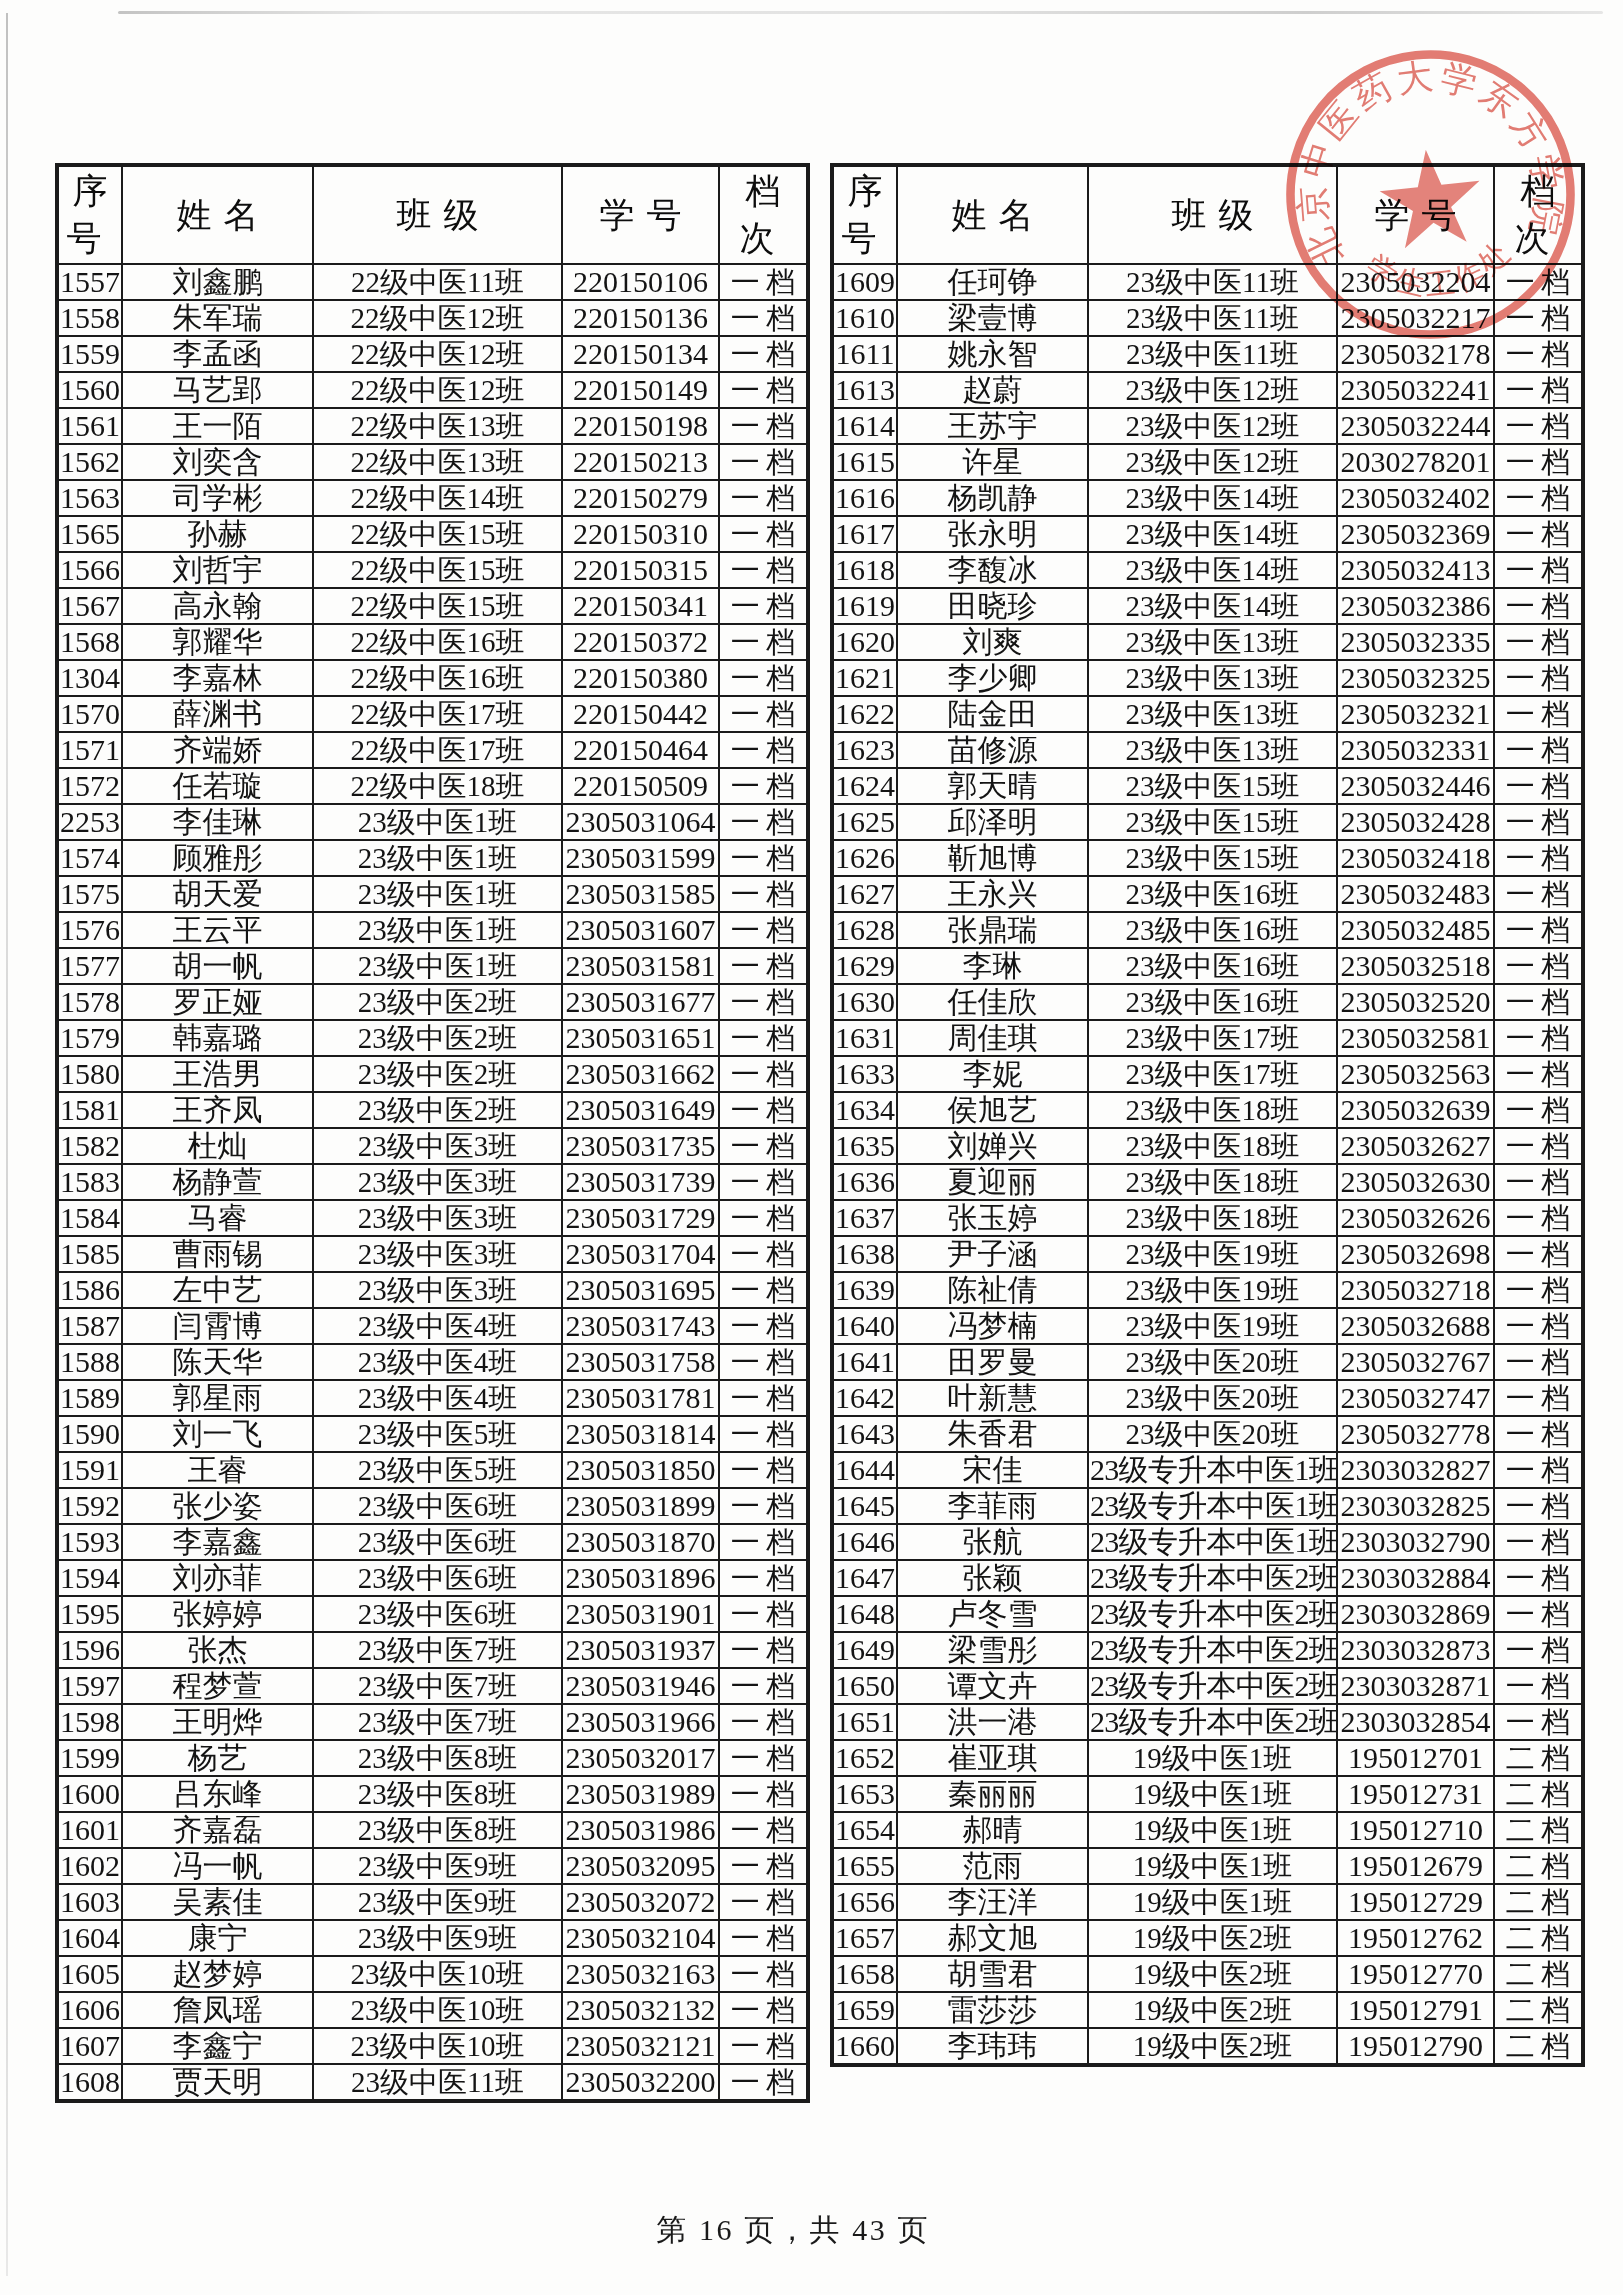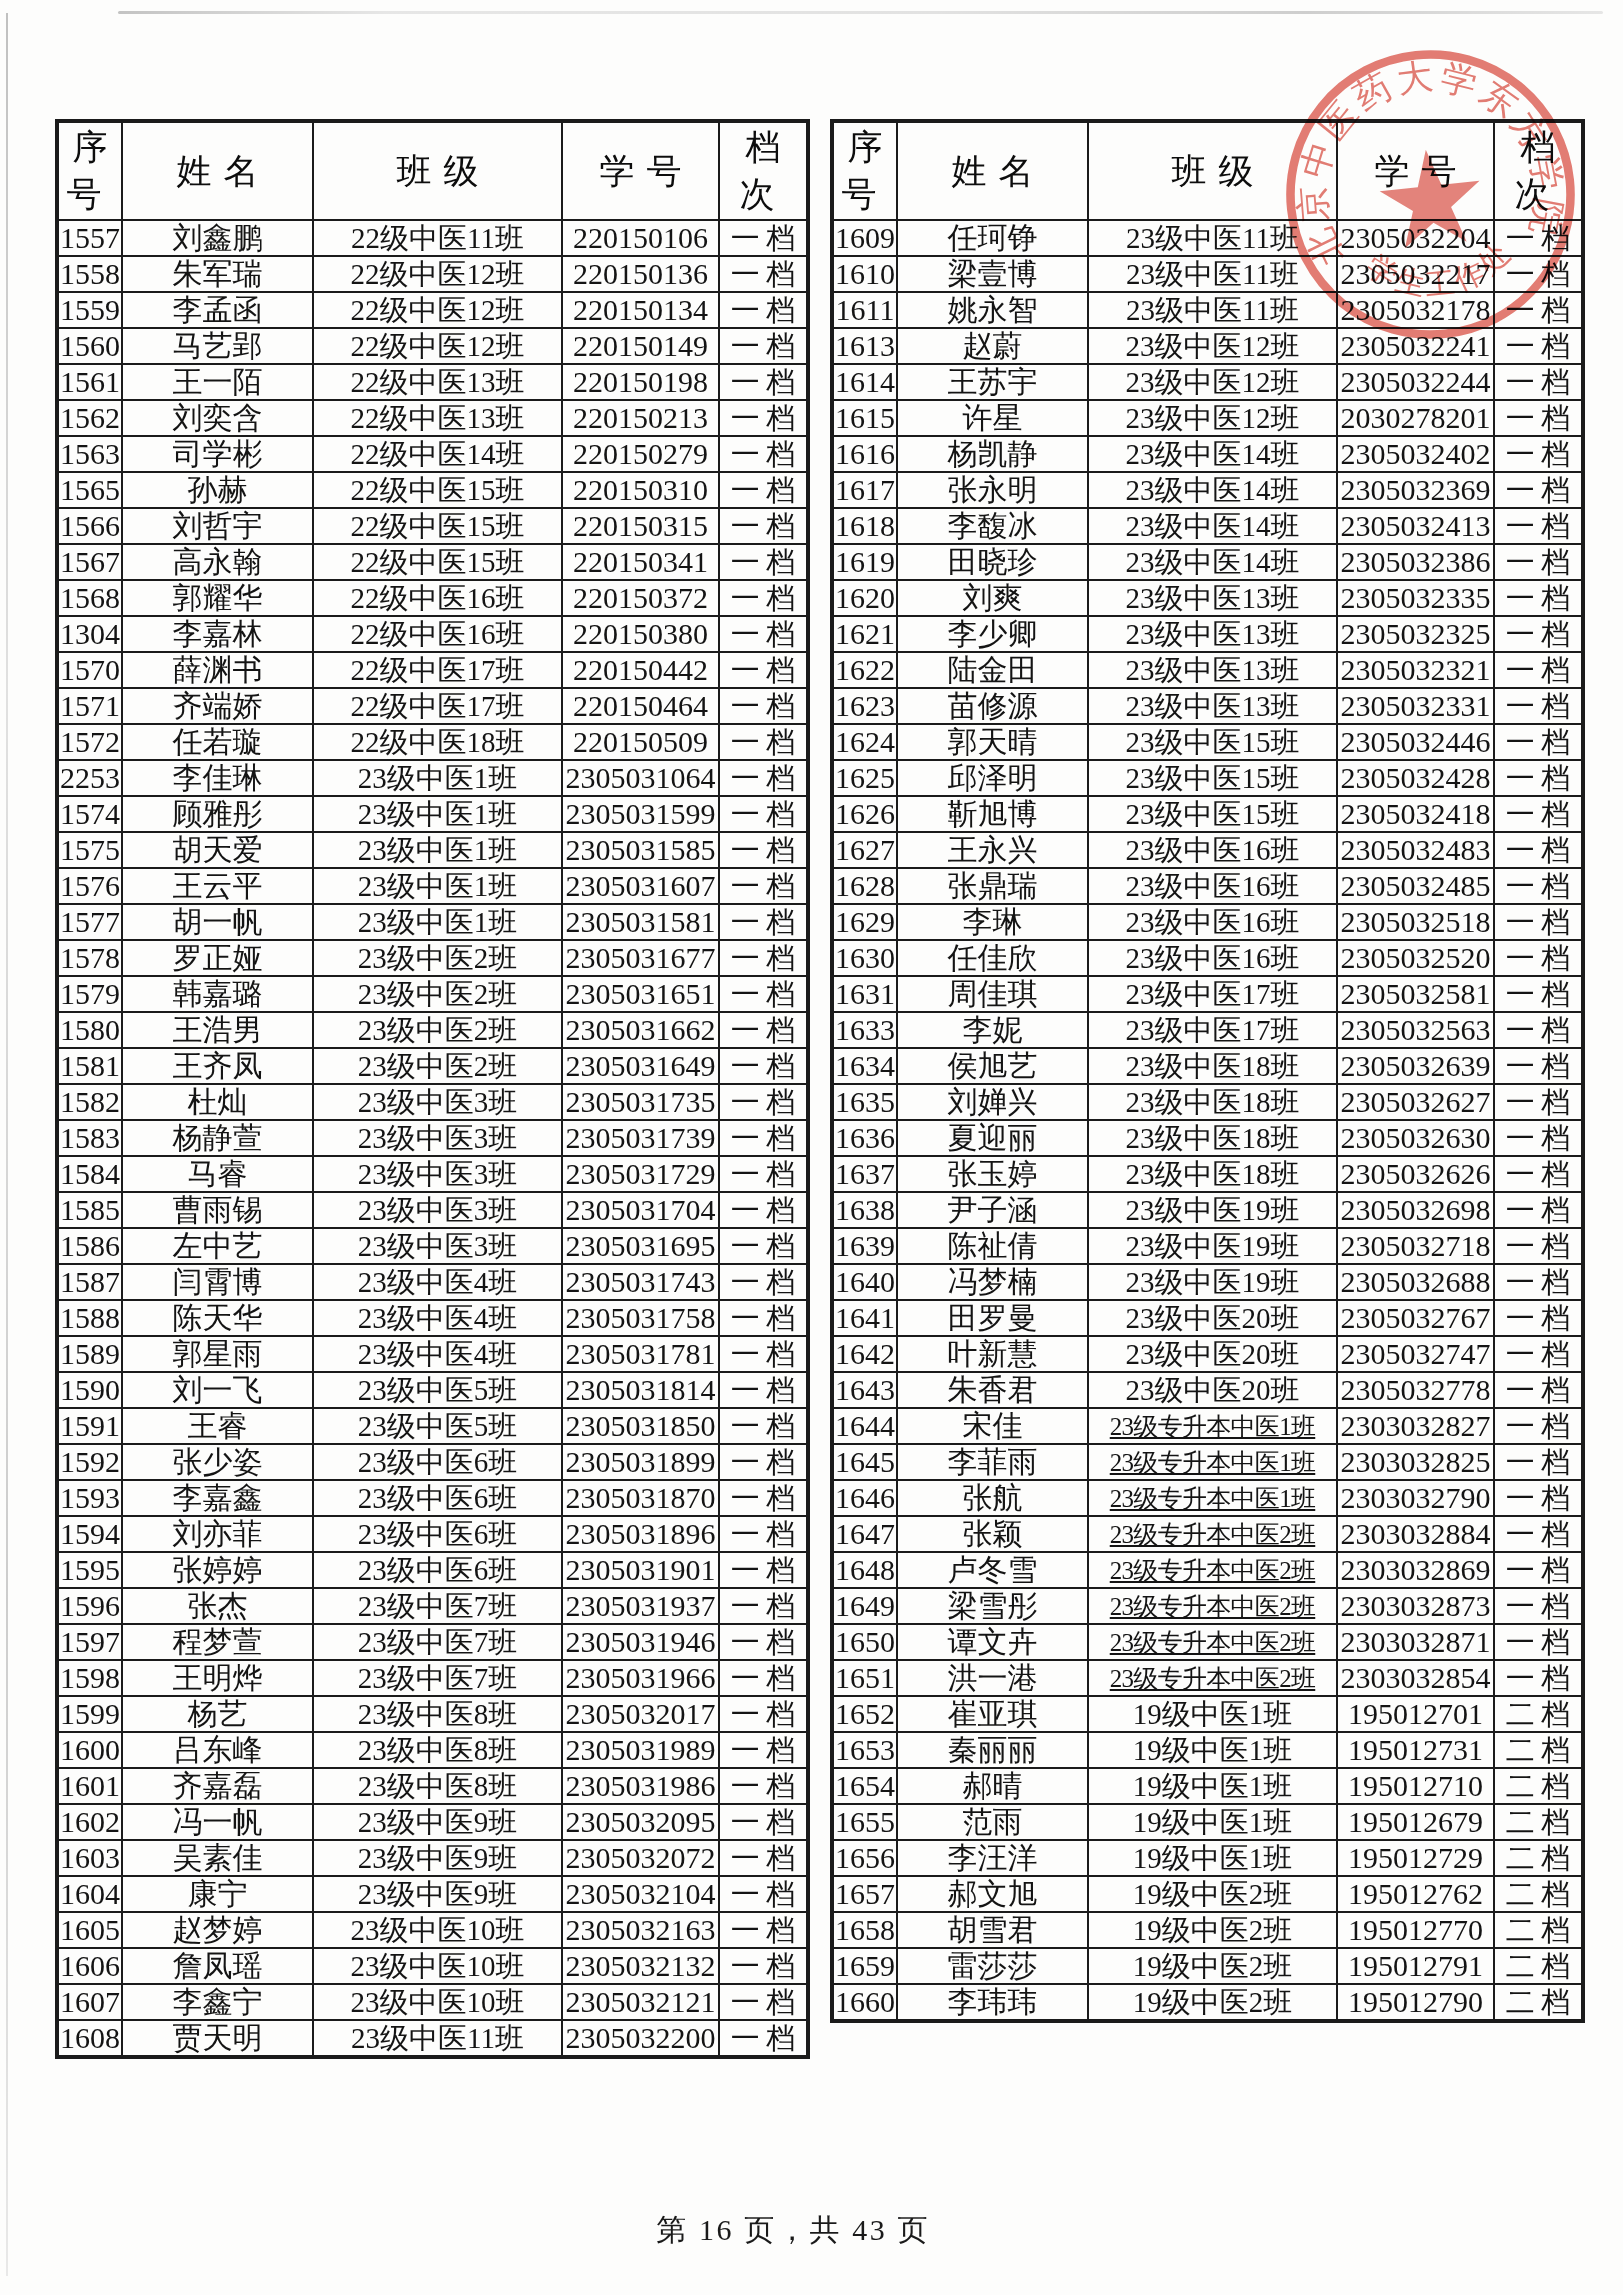--- a/index.html
+++ b/index.html
@@ -27,37 +27,37 @@
     position:absolute;top:119px;
     border-collapse:collapse;table-layout:fixed;
     width:750px;
     background:transparent;
   }
   table.roster.left{left:55px;}
   table.roster.right{left:830px;}
   table.roster,table.roster th,table.roster td{
     border:2.6px solid #1b1b1b;
   }
-  table.roster{border-width:4.6px;}
+  table.roster{border-width:4.6px;margin-top:44px;}
   table.roster th{
     height:77px;
     font-size:35px;font-weight:400;
     letter-spacing:11.8px;text-indent:11.8px;
     text-align:center;vertical-align:middle;
     color:#0d0d0d;
   }
   table.roster td{
     height:32px;
     text-align:center;vertical-align:middle;
     font-size:30px;line-height:1;
     white-space:nowrap;overflow:hidden;
     color:#141414;
   }
   table.roster td.c2{font-size:29px;}
-  table.roster td.c2.long{font-size:25px;letter-spacing:-0.7px;text-decoration:underline;}
+  table.roster td.c2.long{font-size:30px;letter-spacing:-0.7px;}
   table.roster td.c4{font-size:29px;letter-spacing:6.5px;text-indent:6.5px;}
   col.w0{width:65px;}col.w1{width:191px;}col.w2{width:249px;}col.w3{width:157px;}col.w4{width:89px;}
   
   .footer{
     position:absolute;left:0;top:2210px;width:100%;
     text-align:center;font-size:30px;letter-spacing:2.6px;
     transform:translateX(-18.3px);
     color:#1a1a1a;
   }
   

